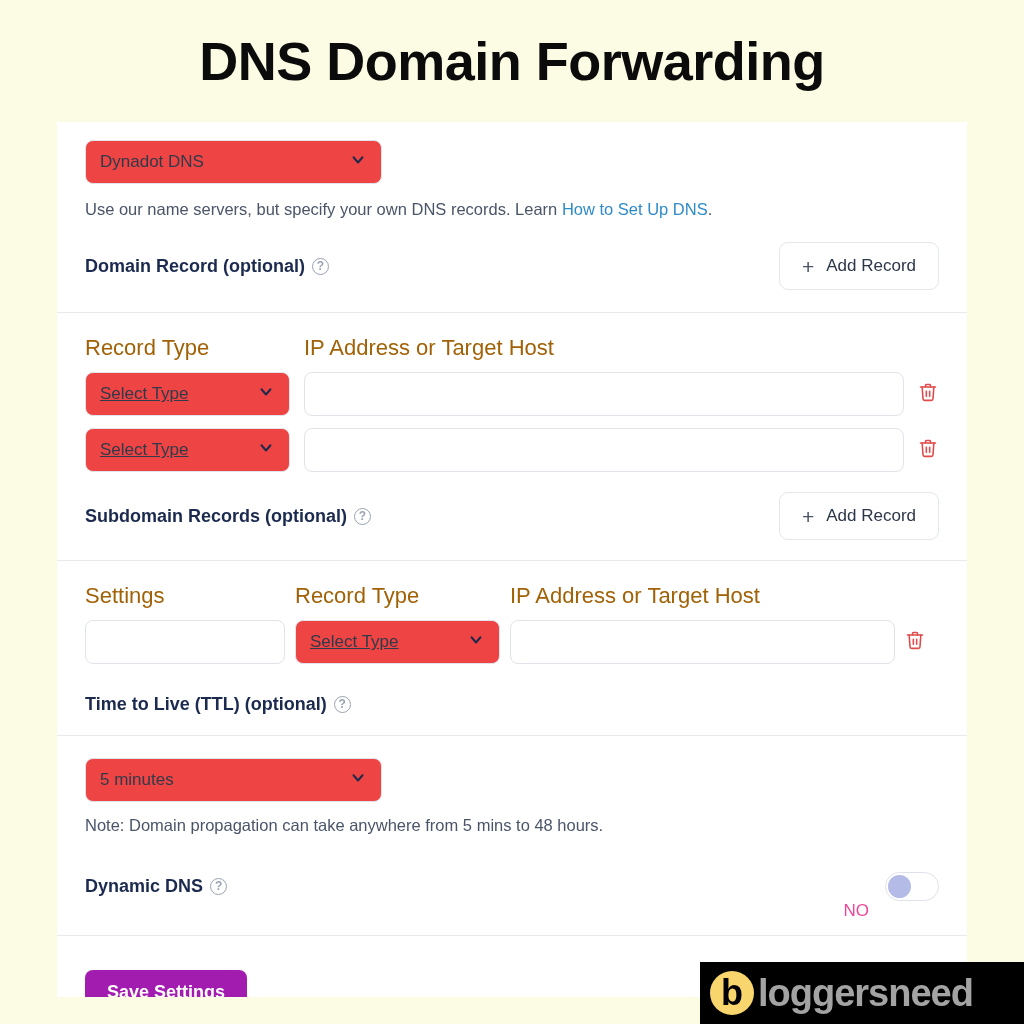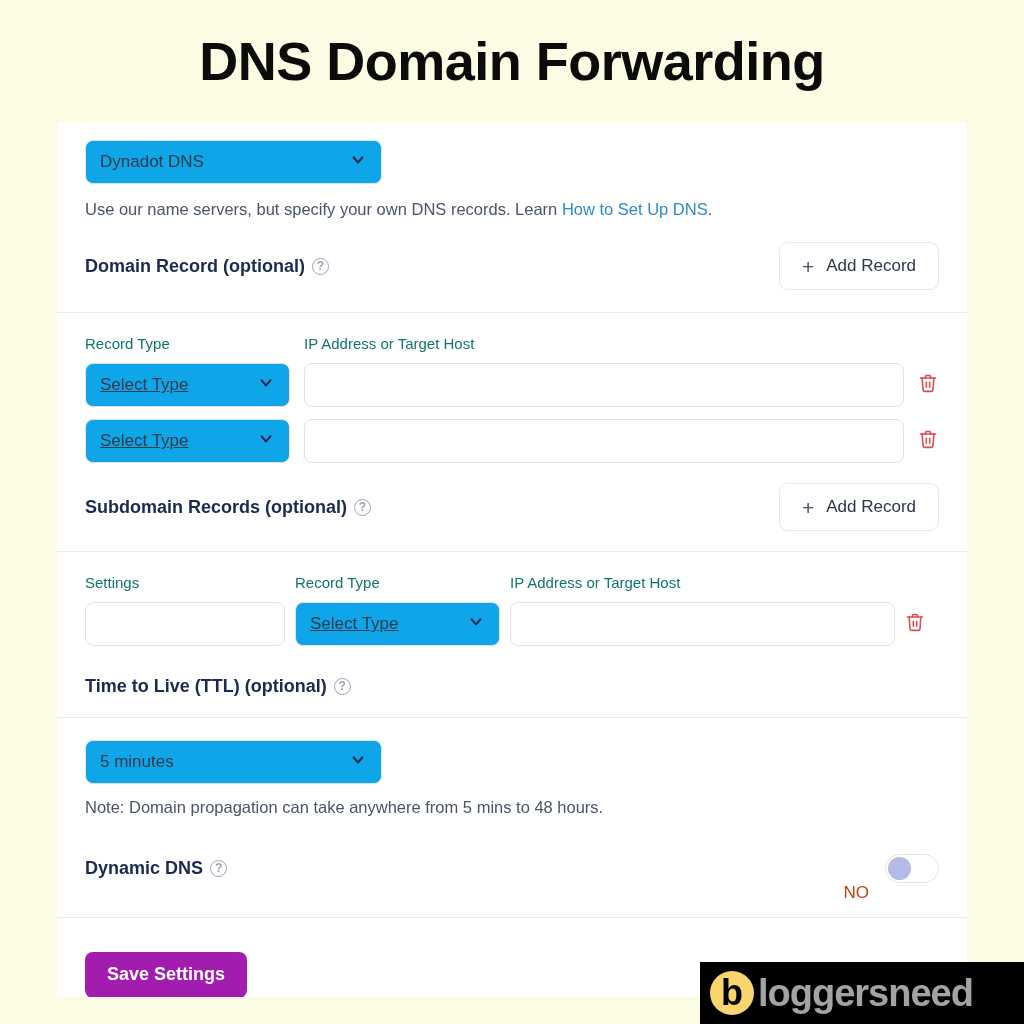--- a/index.html
+++ b/index.html
@@ -46,21 +46,21 @@
     height: 1px;
     background: #e8eaee;
     width: 100%;
   }
 
   
   .select {
     position: relative;
     display: inline-flex;
     align-items: center;
-    background: #0ea5e9;
+    background: #ef4444;
     border: 1px solid #e0e3e9;
     border-radius: 8px;
     height: 44px;
     padding: 0 14px;
     font-size: 17px;
     color: #2f3a4a;
     cursor: pointer;
   }
   .select.big { width: 297px; }
   .select.type { width: 205px; text-decoration: underline; }
@@ -132,22 +132,22 @@
   }
   .add-btn .plus {
     font-size: 21px;
     color: #4b5568;
     font-weight: 400;
     line-height: 1;
   }
 
   
   .col-label {
-    font-size: 15px;
-    color: #0f766e;
+    font-size: 22px;
+    color: #a16207;
   }
 
   
   .tinput {
     height: 44px;
     border: 1px solid #e0e3e9;
     border-radius: 8px;
     background: #fff;
     font-size: 16px;
     color: #2f3a4a;
@@ -184,21 +184,21 @@
   }
 
   
   .toggle-wrap {
     display: flex;
     align-items: center;
     gap: 16px;
   }
   .toggle-no {
     font-size: 17px;
-    color: #c2410c;
+    color: #ec4899;
     margin-top: 48px;
   }
   .toggle {
     width: 54px;
     height: 29px;
     border-radius: 15px;
     background: #ffffff;
     border: 1px solid #dfe2ea;
     position: relative;
     cursor: pointer;

